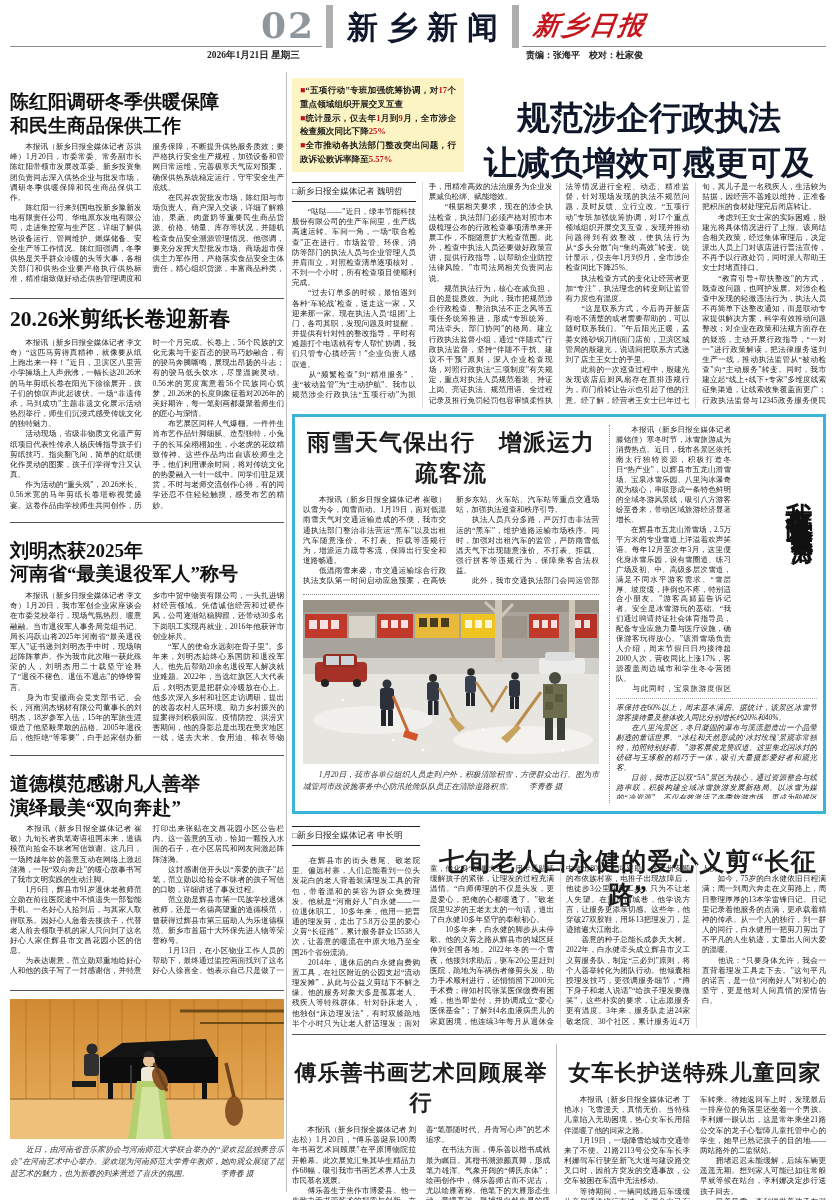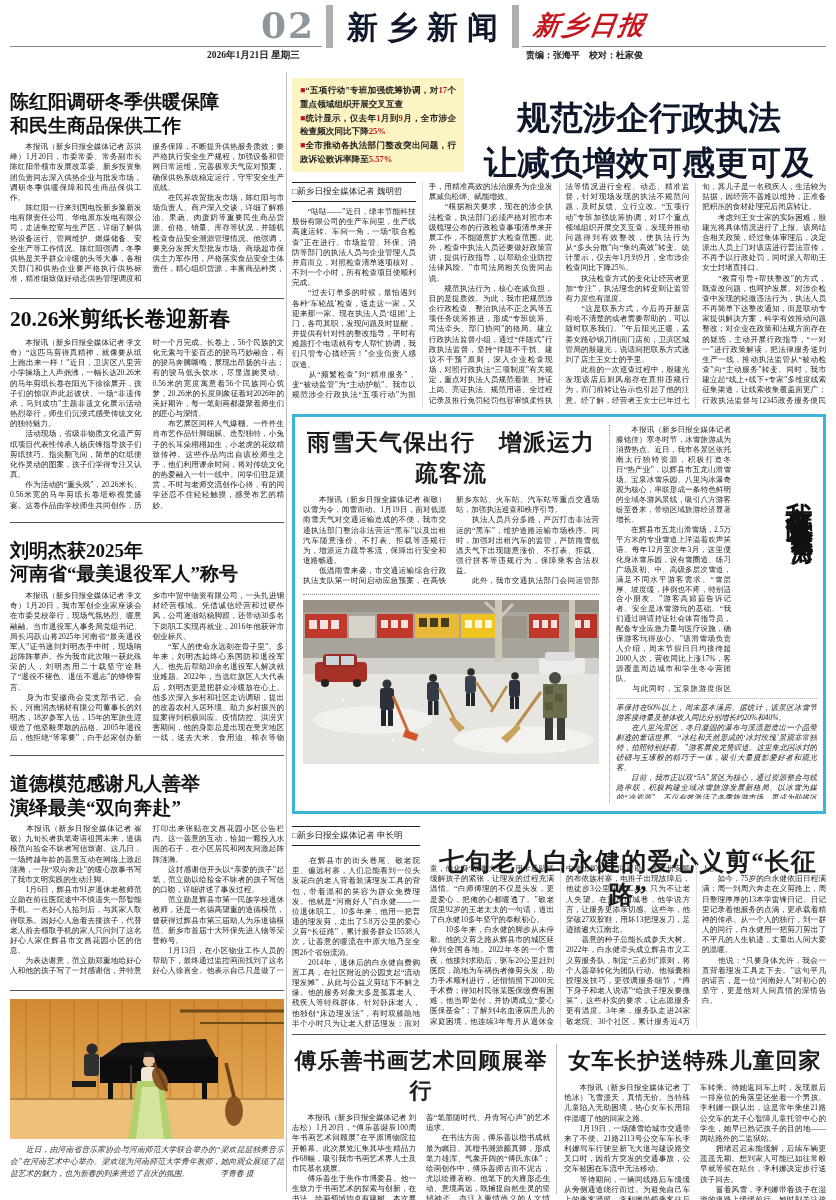--- a/index.html
+++ b/index.html
@@ -61,21 +61,21 @@
   .barber .byl{position:absolute;left:0;top:2px;width:128px;}
   .barber .b-title{position:absolute;left:138px;top:0;width:396px;text-align:center;
                    font-size:25px;font-weight:bold;letter-spacing:1px;}
   .barber .b-left{position:absolute;left:0;top:32px;width:128px;height:172px;font-size:7.6px;
                   line-height:1.34;text-align:justify;white-space:pre-line;overflow:hidden;}
   .barber .b-right{position:absolute;left:138px;top:40px;width:396px;height:164px;columns:3;
                    column-gap:12px;column-rule:1px solid #dcdcdc;font-size:7.6px;line-height:1.34;
                    text-align:justify;white-space:pre-line;overflow:hidden;}
   
   .bottom-rule{position:absolute;left:0;top:962px;width:534px;border-top:1px solid #555;}
-  .b-sec-title{font-size:22px;font-weight:bold;text-align:center;letter-spacing:1px;margin:6px 0 7px;}
+  .b-sec-title{font-size:22px;font-weight:bold;text-align:center;letter-spacing:1px;margin:18px 0 7px;}
   .bot-left{position:absolute;left:0;top:968px;width:258px;}
   .bot-right{position:absolute;left:272px;top:968px;width:262px;}
   .bot-div{position:absolute;left:264px;top:972px;height:150px;border-left:1px solid #bbb;}
   .bot-body{columns:2;column-gap:10px;height:126px;font-size:7.6px;line-height:1.34;
             text-align:justify;white-space:pre-line;overflow:hidden;}
   svg{display:block;}
 </style>
 </head>
 <body>
 
@@ -289,20 +289,21 @@
             <path d="M214,124 l-16,14 l6,5 l14,-15 z" fill="#c9a35d"></path>
           </g>
           <g fill="#ffffff" opacity="0.9">
             <circle cx="40" cy="100" r="1.2"></circle>
               <circle cx="120" cy="150" r="1.4"></circle>
               <circle cx="180" cy="130" r="1.2"></circle>
             <circle cx="260" cy="150" r="1.4"></circle>
               <circle cx="90" cy="140" r="1.2"></circle>
           </g>
         </svg>
+        <div class="caption" style="margin-top:5px;">　　1月20日，我市各单位组织人员走到户外，积极清除积雪，方便群众出行。图为市城管局市政设施事务中心防汛抢险队队员正在清除道路积雪。　　李青春 摄</div>
       </div>
 
       <div class="ice-sec">
         <div class="ice-row">
           <div class="ice-top">　　本报讯（新乡日报全媒体记者 滕铭佳）寒冬时节，冰雪旅游成为消费热点。近日，我市各景区依托南太行独特资源，积极打造冬日“热产业”，以辉县市五龙山滑雪场、宝泉冰雪乐园、八里沟冰瀑奇观为核心，串联形成一条特色鲜明的全域冬游风景线，吸引八方游客纷至沓来，带动区域旅游经济显著增长。
 　　在辉县市五龙山滑雪场，2.5万平方米的专业雪道上洋溢着欢声笑语。每年12月至次年3月，这里便化身冰雪乐园，设有雪圈道、练习广场及初、中、高级多层次雪道，满足不同水平游客需求。“雪层厚、坡度缓，摔倒也不疼，特别适合小朋友。”游客高婧茹告诉记者。安全是冰雪游玩的基础。“我们通过聘请持证社会体育指导员，配备专业应急力量与医疗设施，确保游客玩得放心。”该滑雪场负责人介绍，周末节假日日均接待超2000人次，营收同比上涨17%，客源覆盖周边城市和学生冬令营团队。
 　　与此同时，宝泉旅游度假区以“冰雪狂欢季”为主题，精心打造总面积超1.5万平方米的两大冰雪乐园。园区融合雪松、雪山造景与丰富的雪地游乐项目、互动演绎等，成为亲子家庭和年轻人组团游玩的热门目的地。游客卞文悦说：“被网上的美景视频吸引，特意从安徽宿州赶来，果然不虚此行。”
 　　冰雪旅游的热度直接带动了住宿业的繁荣，宝泉酒店相关负责人焦永楠表示，冰雪节期间，平日入住</div>
           <div class="v-headline">
             <span class="v-kicker">我市各景区</span>

